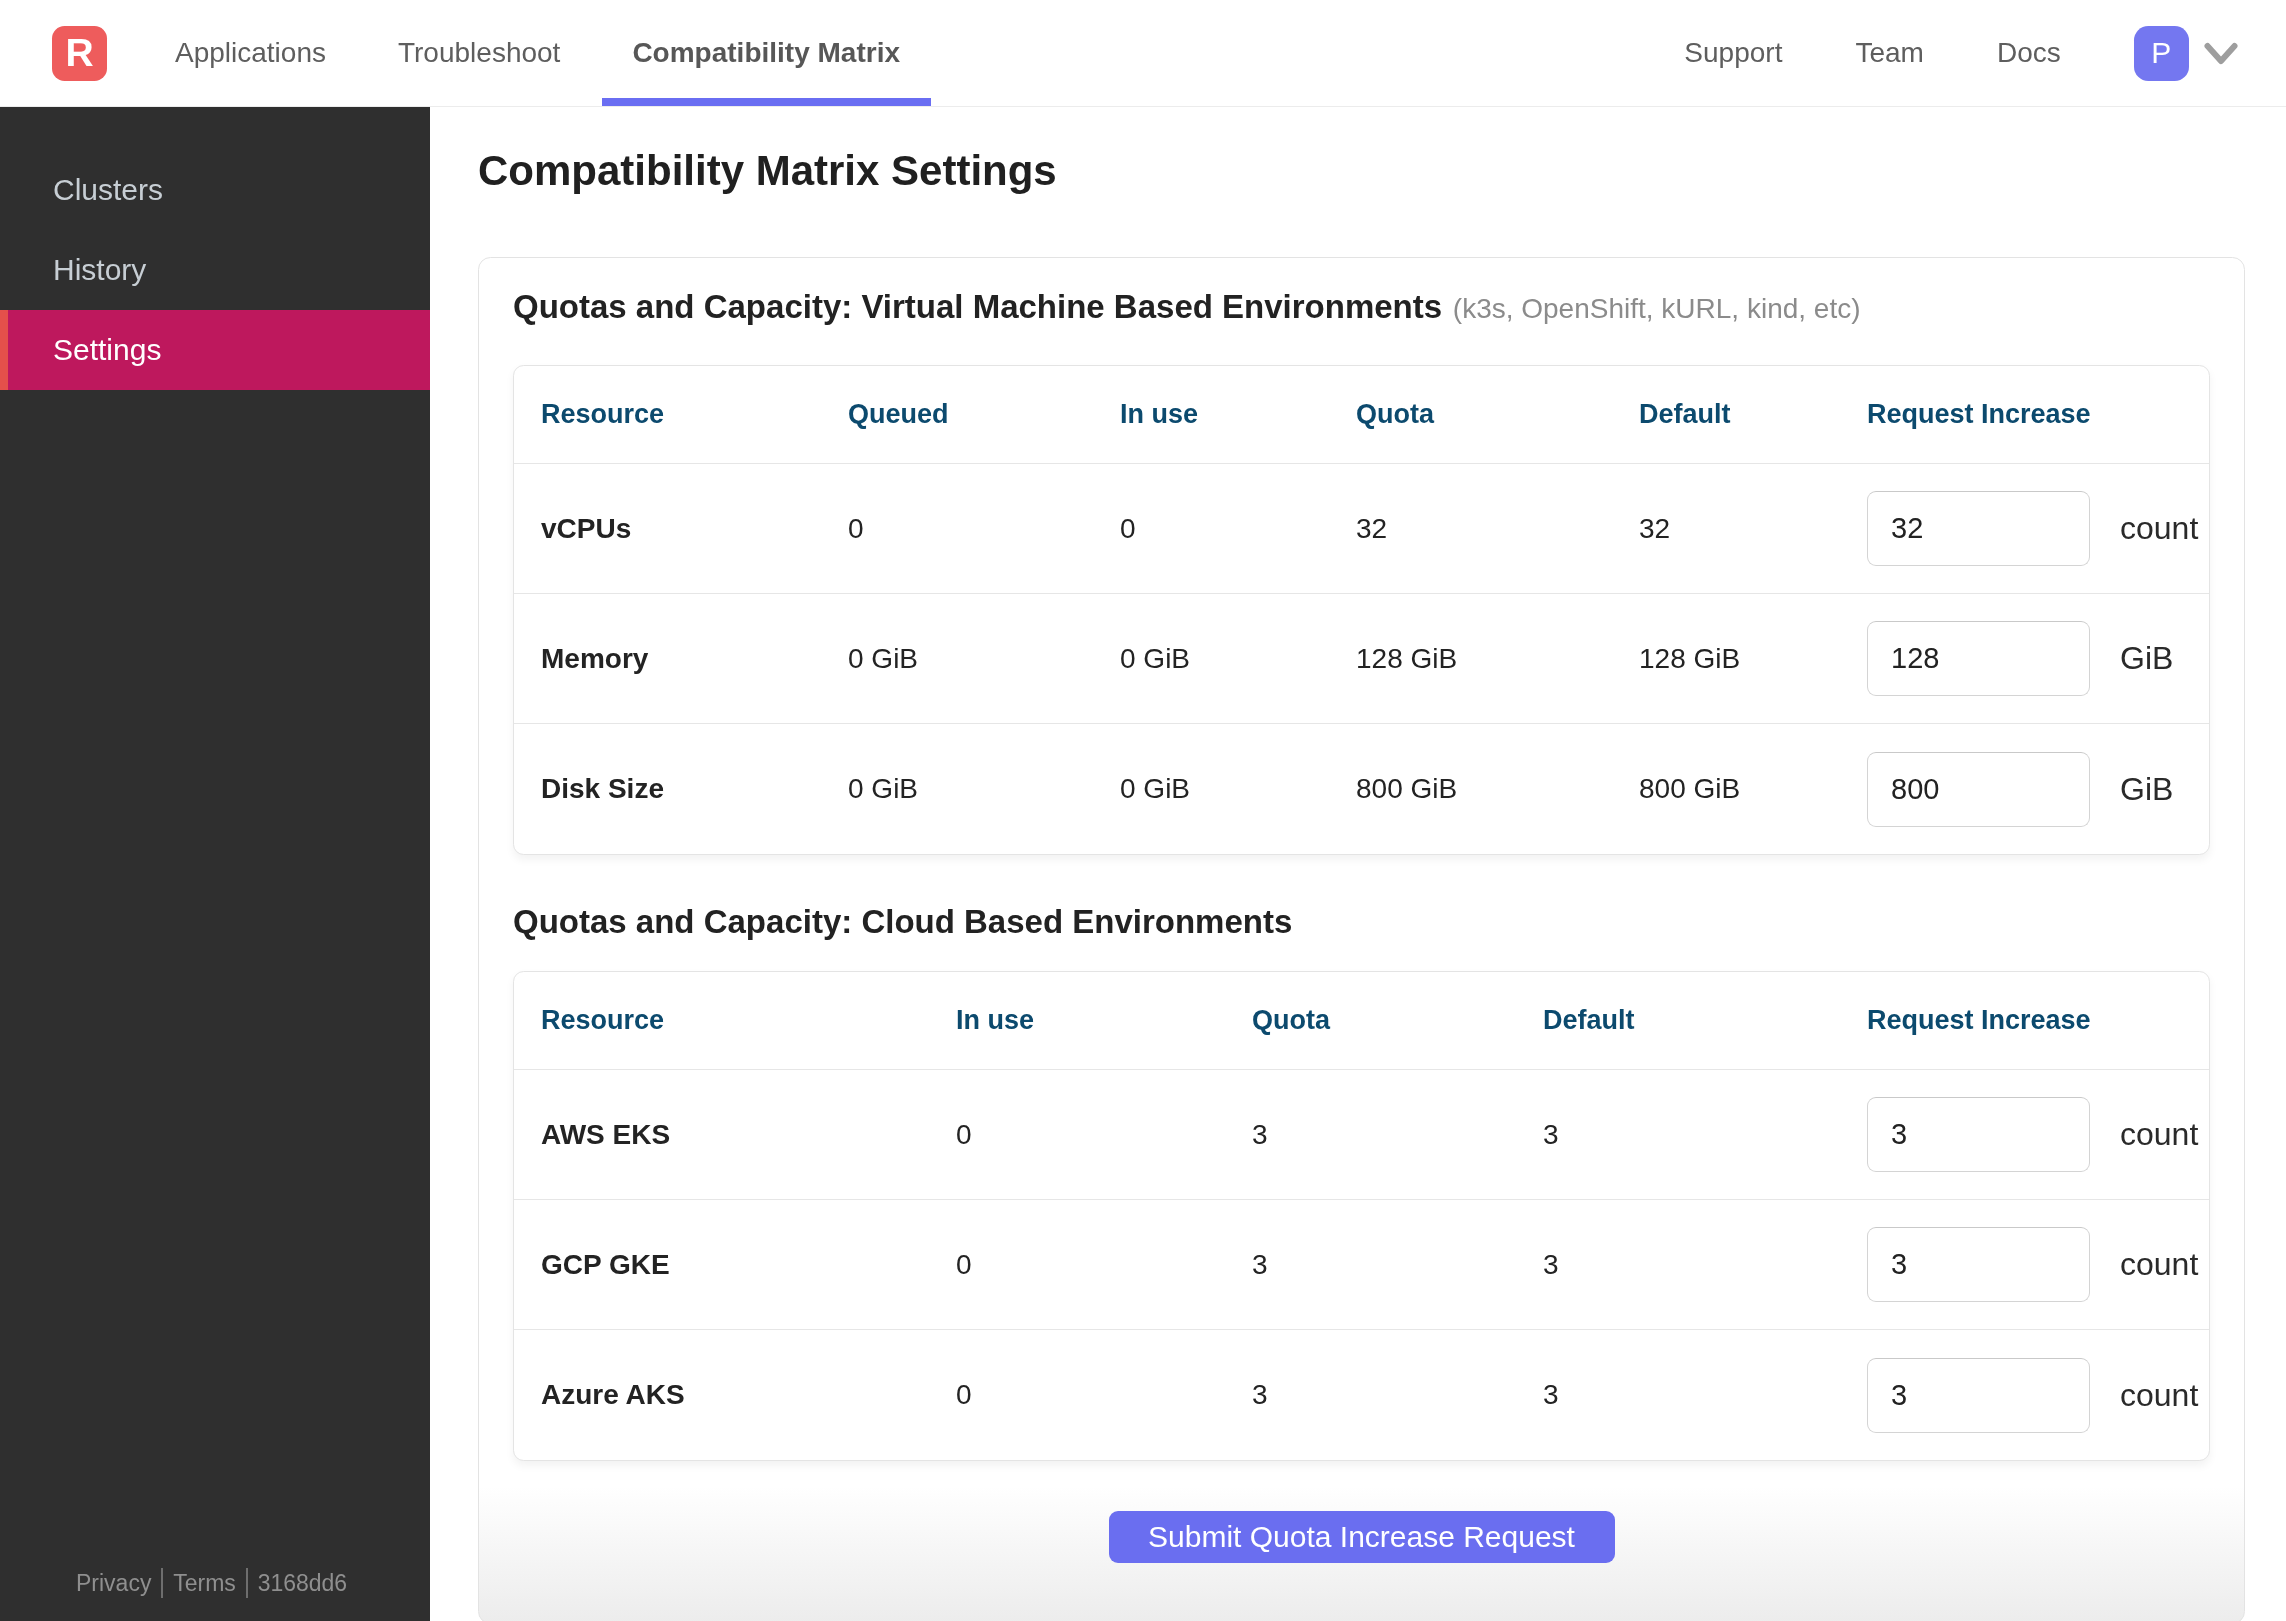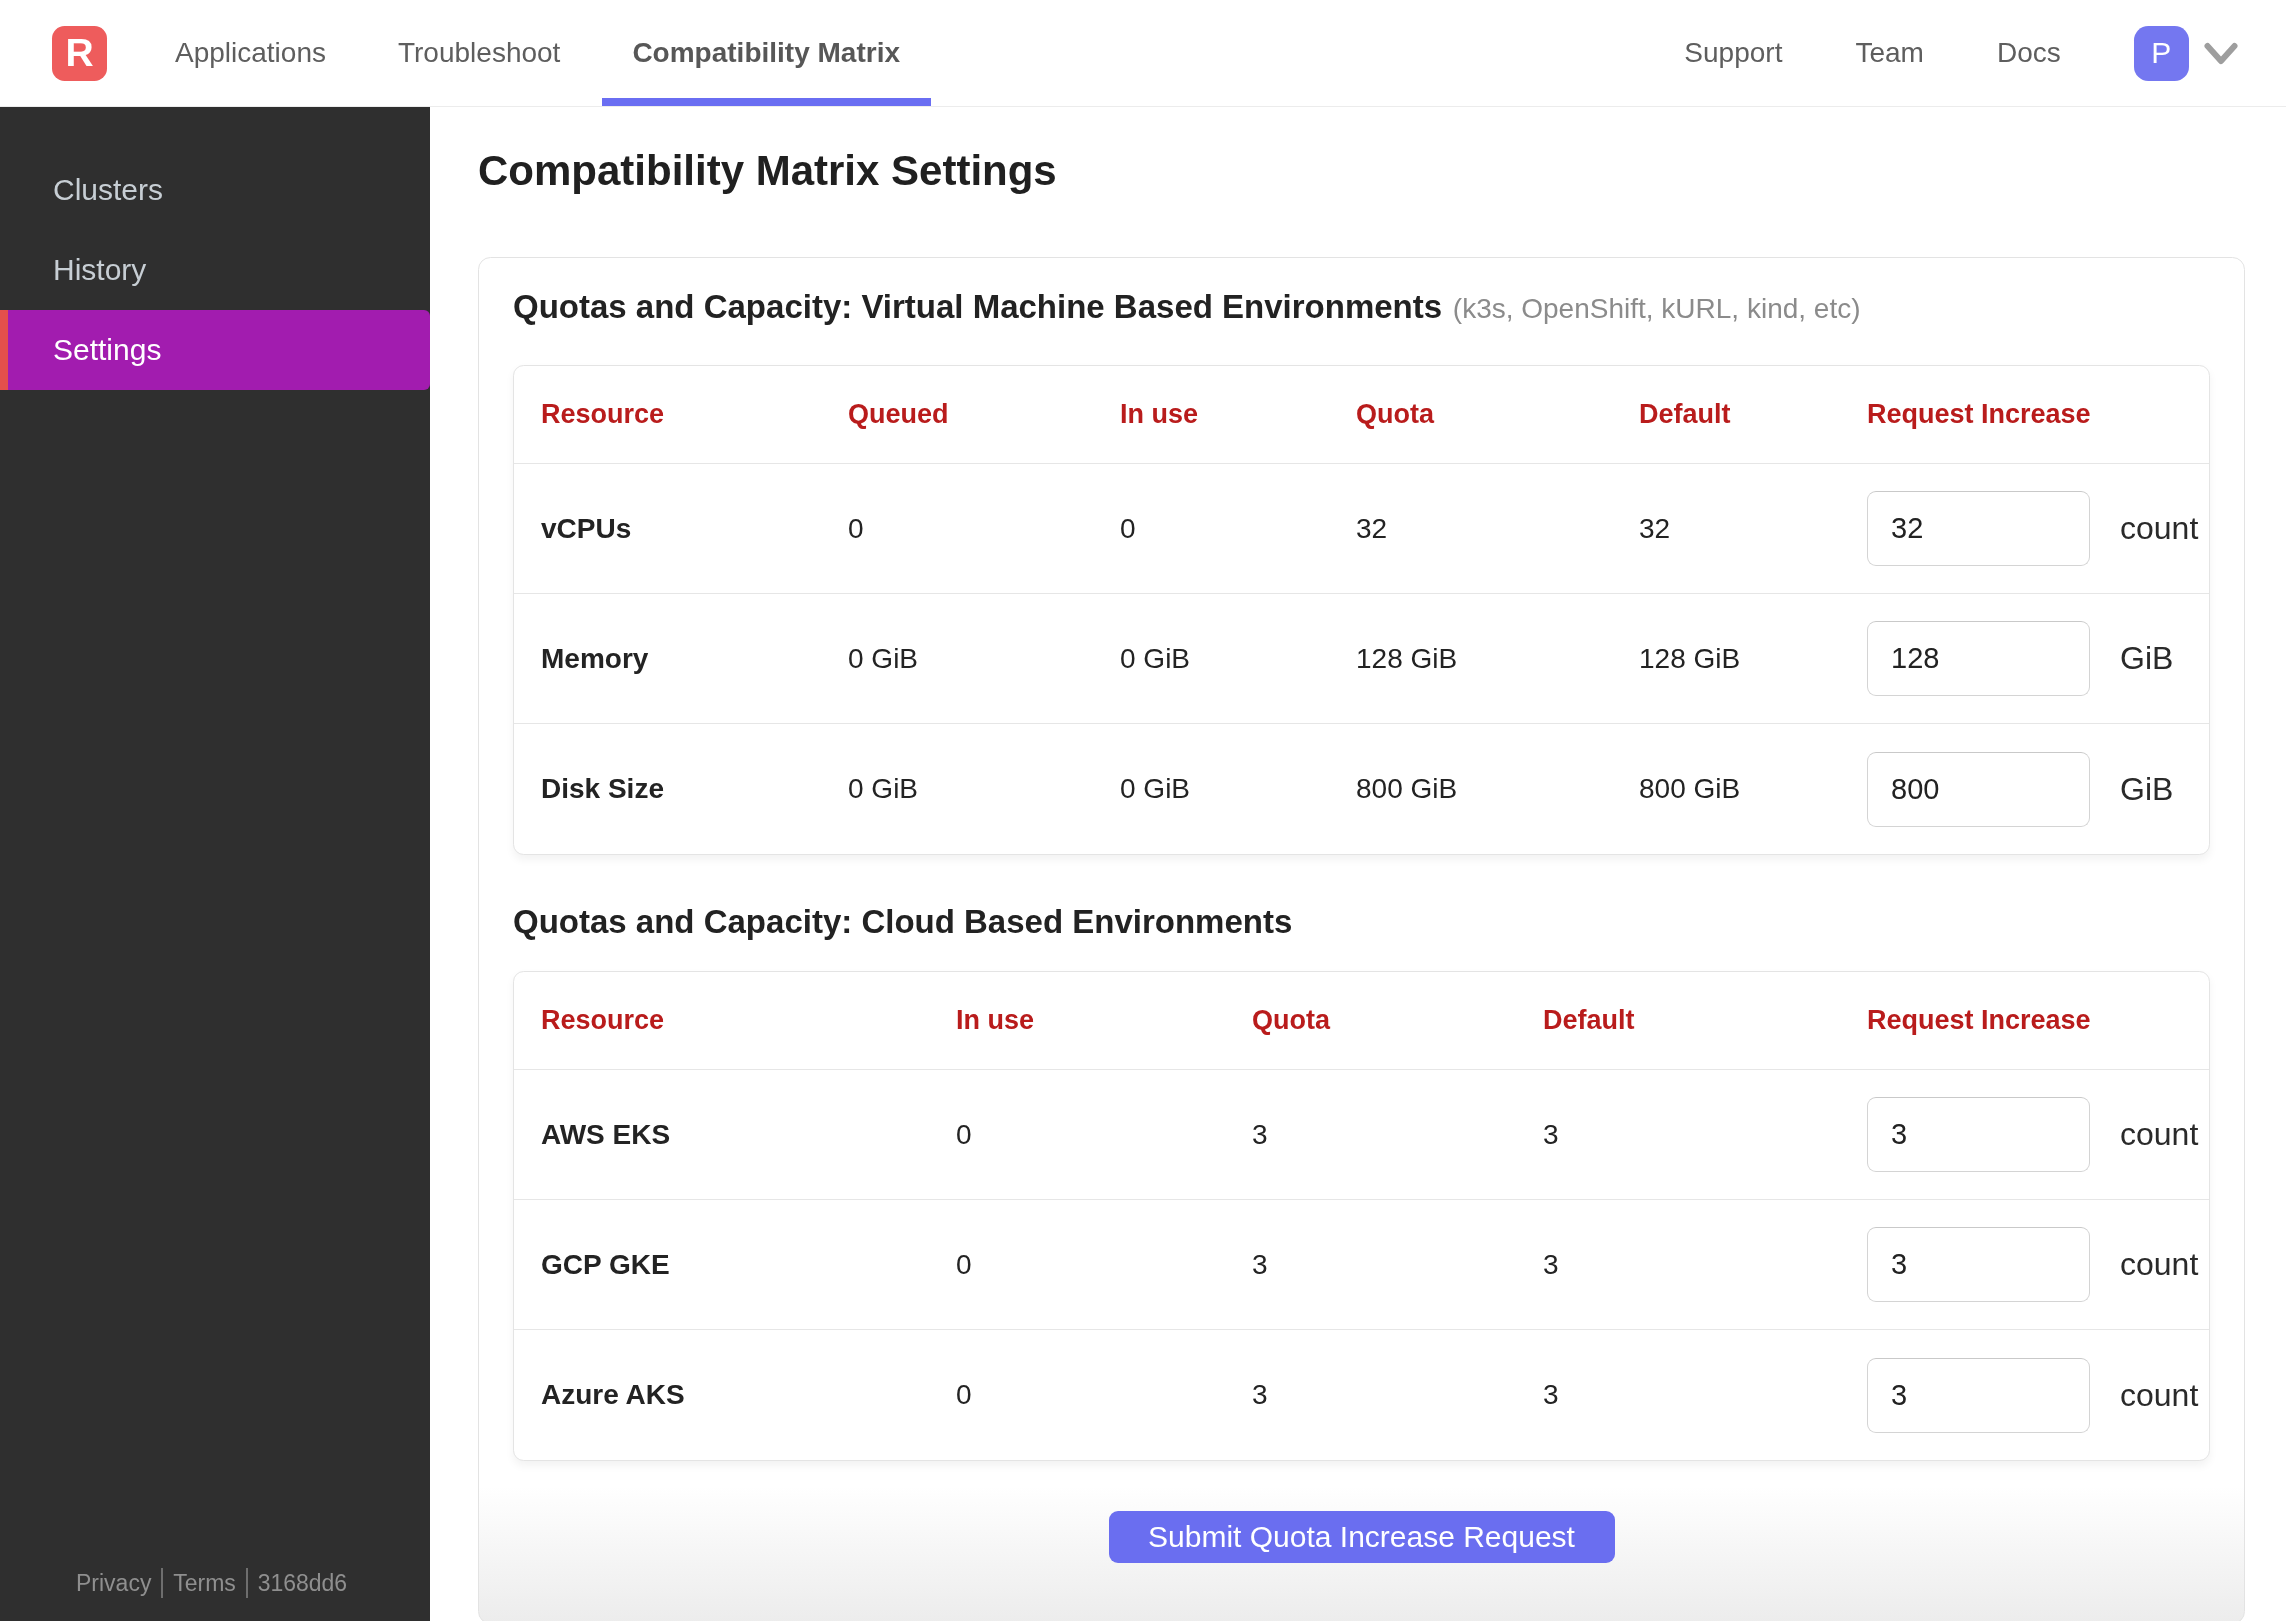--- a/index.html
+++ b/index.html
@@ -44,21 +44,21 @@
   
   .sidebar {
     position:fixed; top:107px; left:0; bottom:0; width:430px;
     background:#2f2f2f; z-index:10;
   }
   .side-items { padding-top:43px; }
   .side-item {
     height:80px; display:flex; align-items:center; padding-left:53px;
     font-size:30px; color:#c7ced4; cursor:pointer; position:relative;
   }
-  .side-item.active { background:#a21caf; color:#ffffff;border-radius:6px; }
+  .side-item.active { background:#be185d; color:#ffffff; }
   .side-item.active::before {
     content:""; position:absolute; left:0; top:0; bottom:0; width:8px; background:#e4504b;
   }
   .side-footer {
     position:absolute; left:76px; bottom:23px;
     display:flex; align-items:center; gap:10px;
     font-size:23px; color:#8f8f8f;
   }
   .side-footer .sep { width:1.8px; height:30px; background:#6e6e6e; }
   .side-footer .flink { cursor:pointer; }
@@ -79,21 +79,21 @@
 
   .qtable {
     margin-top:39px; border:1.8px solid #e4e4e4; border-radius:10.7px;
     background:#fff; overflow:hidden; box-shadow:0 4.5px 9px rgba(0,0,0,0.05);
   }
   .qtable.cloud { margin-top:32px; }
   .trow { display:grid; align-items:center; padding-left:27px; }
   .vm .trow    { grid-template-columns:307px 272px 236px 283px 228px 1fr; }
   .cloud .trow { grid-template-columns:415px 296px 291px 324px 1fr; }
   .trow.head {
-    height:98px; font-size:27px; font-weight:700; color:#b91c1c;
+    height:98px; font-size:27px; font-weight:700; color:#0c4a6e;
     border-bottom:1.8px solid #e6e6e6;
   }
   .trow.body {
     height:130px; font-size:28px; color:#232323;
     border-bottom:1.8px solid #e6e6e6;
   }
   .trow.body:last-child { border-bottom:none; }
   .cell.res { font-weight:700; }
   .cell.req { display:flex; align-items:center; gap:30px; }
   .cell.req input {

